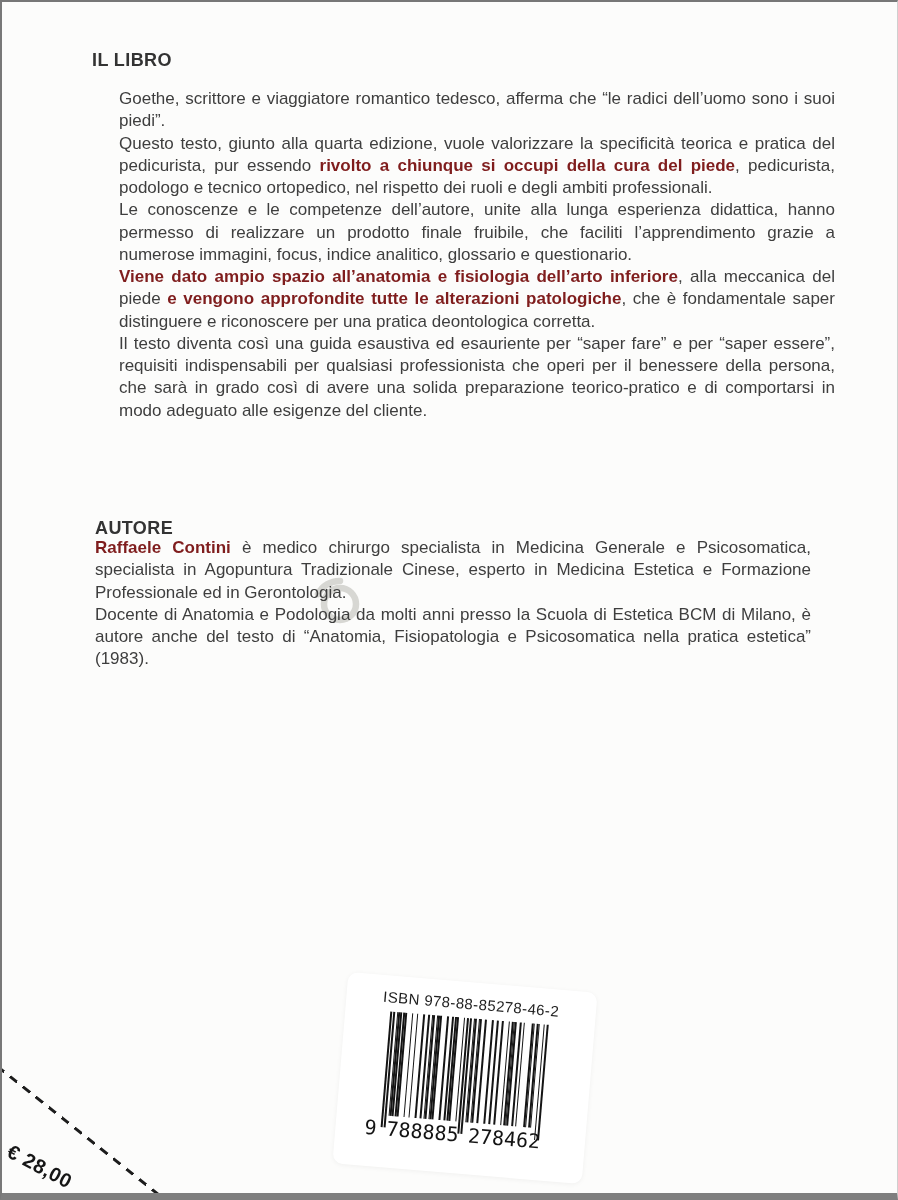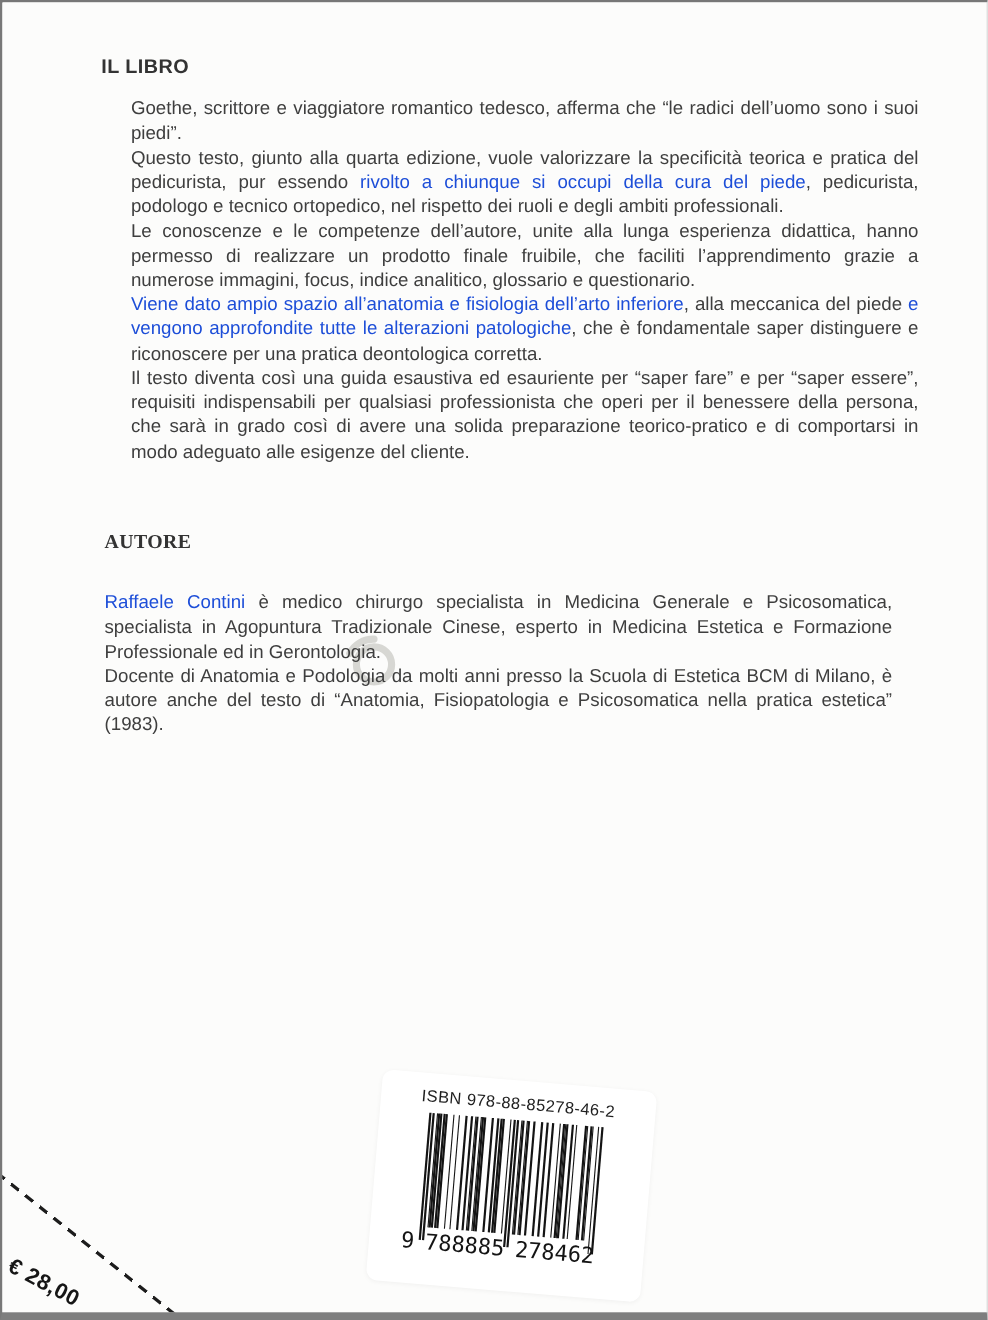--- a/index.html
+++ b/index.html
@@ -16,29 +16,29 @@
     font-family:"Liberation Sans", sans-serif;
   }
   
   .text-layer { position:absolute; inset:0; z-index:2; }
   .heading {
     position:absolute;
     font-size:18px; font-weight:700; color:#333;
     letter-spacing:.4px;
   }
   .h-libro  { left:90px; top:48px;  }
-  .h-autore { left:93px; top:480px;font-family:Liberation Serif, serif; }
+  .h-autore { left:93px; top:516px; }
   .body-block { position:absolute; width:716px; left:93px; }
   .b-libro  { top:86px;margin-left:24px;  }
   .b-autore { top:535px; }
   .body-block p {
     font-size:17px; line-height:22.25px; color:#3e3e3e;
     text-align:justify; margin:0;
   }
-  .body-block p span.b { font-weight:400; color:#1d4ed8; }
+  .body-block p span.b { font-weight:700; color:#7f1d1d; }
   
   .watermark {
     position:absolute; left:312px; top:575px; z-index:1;
     display:flex; align-items:center; gap:7px;
     color:#d7d7d3;
   }
   .watermark svg { width:48px; height:48px; flex:none; }
   .watermark .wm-text {
     font-size:38px; letter-spacing:.5px; line-height:1;
     text-shadow:0 1px 0 #ffffff;

